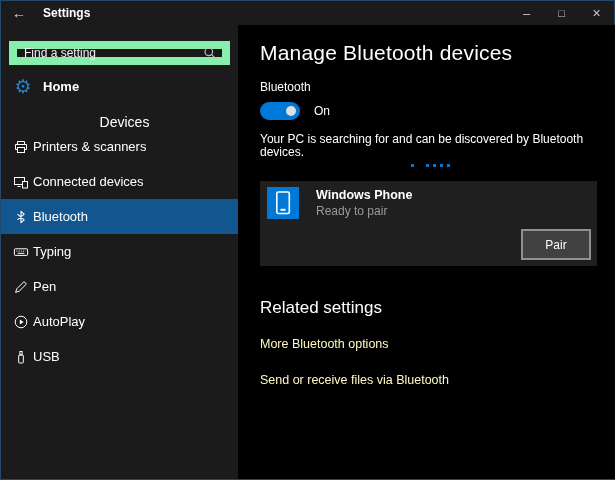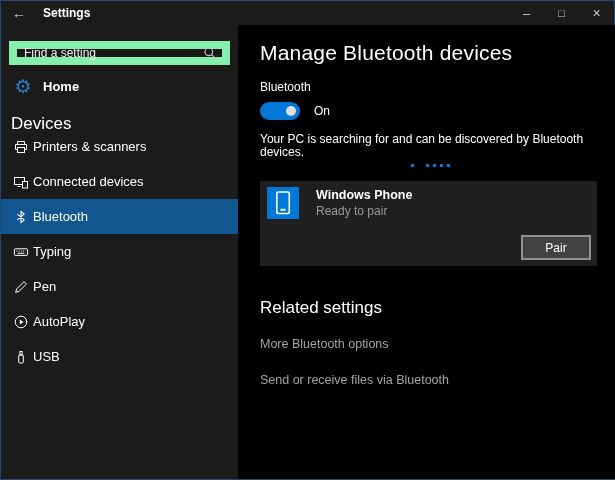--- a/index.html
+++ b/index.html
@@ -34,21 +34,21 @@
   
   .searchbox { margin:16px 8px 0 8px; height:24px; border:8px solid #86efac;
                display:flex; align-items:center; background:#181818; }
   .searchbox input { flex:1; min-width:0; background:transparent; border:none; outline:none;
                      color:#fff; font-size:12px; padding:0 0 0 7px; font-family:inherit; }
   .searchbox input::placeholder { color:#f0f0f0; opacity:1; }
   .search-glyph { width:24px; display:flex; align-items:center; justify-content:center; }
   .home-row { margin-top:8px; height:26px; display:flex; align-items:center; padding-left:12px; gap:10px; }
   .gear-glyph { color:#2c7dc5; font-size:19px; line-height:1; width:20px; text-align:center; }
   .home-label { font-size:13px; font-weight:700; color:#fff; }
-  .side-section { font-size:17px; color:#fff; padding:15px 0 0 10px; height:30px; }
+  .side-section { font-size:14px; color:#fff; padding:15px 0 0 10px; height:30px;text-align:center; }
   .nav-item { height:35px; display:flex; align-items:center; padding-left:11px; gap:3px;
               font-size:13px; color:#fff; }
   .nav-item .icn { width:18px; height:16px; display:flex; align-items:center; justify-content:center; }
   .nav-item.selected { background:#11568f; }
   
   .page-title { font-size:21px; font-weight:400; color:#fff; margin:0; letter-spacing:.2px; }
   .bt-label { font-size:12px; margin-top:15px; }
   .toggle-row { margin-top:8px; display:flex; align-items:center; gap:14px; }
   .toggle { width:40px; height:18px; border-radius:9px; background:#0078d7; position:relative; }
   .toggle .knob { position:absolute; right:4px; top:4px; width:10px; height:10px;
@@ -57,25 +57,25 @@
   .status-text { font-size:12px; line-height:13px; margin:13px 0 0; max-width:358px; }
   .dots { margin-top:5px; width:340px; display:flex; justify-content:center; align-items:center; }
   .dots i { width:3px; height:3px; background:#0078d7; display:block; margin-left:4px; }
   .dots i:first-child { margin-left:0; margin-right:8px; }
   .device-card { margin-top:14px; width:337px; height:85px; background:#1f1f1f; position:relative; }
   .device-icon { position:absolute; left:7px; top:6px; width:32px; height:32px; background:#0078d7;
                  display:flex; align-items:center; justify-content:center; }
   .device-info { position:absolute; left:56px; top:7px; }
   .device-name { font-size:12.5px; font-weight:700; color:#fff; }
   .device-status { font-size:12px; color:#9a9a9a; margin-top:2px; }
-  .pair-btn { position:absolute; right:6px; bottom:6px; width:70px; height:25px;
+  .pair-btn { position:absolute; right:6px; bottom:6px; width:70px; height:31px;
               background:#414141; border:2px solid #919191; color:#fff; font-size:12px;
               font-family:inherit; padding:0; }
   .related-title { font-size:17px; font-weight:400; margin:32px 0 0; color:#fff; }
-  .related-link { display:block; color:#a3a3a3; font-size:12.5px; text-decoration:none; margin-top:19px; }
+  .related-link { display:block; color:#fef9c3; font-size:12.5px; text-decoration:none; margin-top:19px; }
   .related-link + .related-link { margin-top:22px; }
   svg { display:block; }
 </style>
 </head>
 <body>
 
 <div class="window">
 
   <div class="titlebar">
     <span class="back-btn">←</span>

